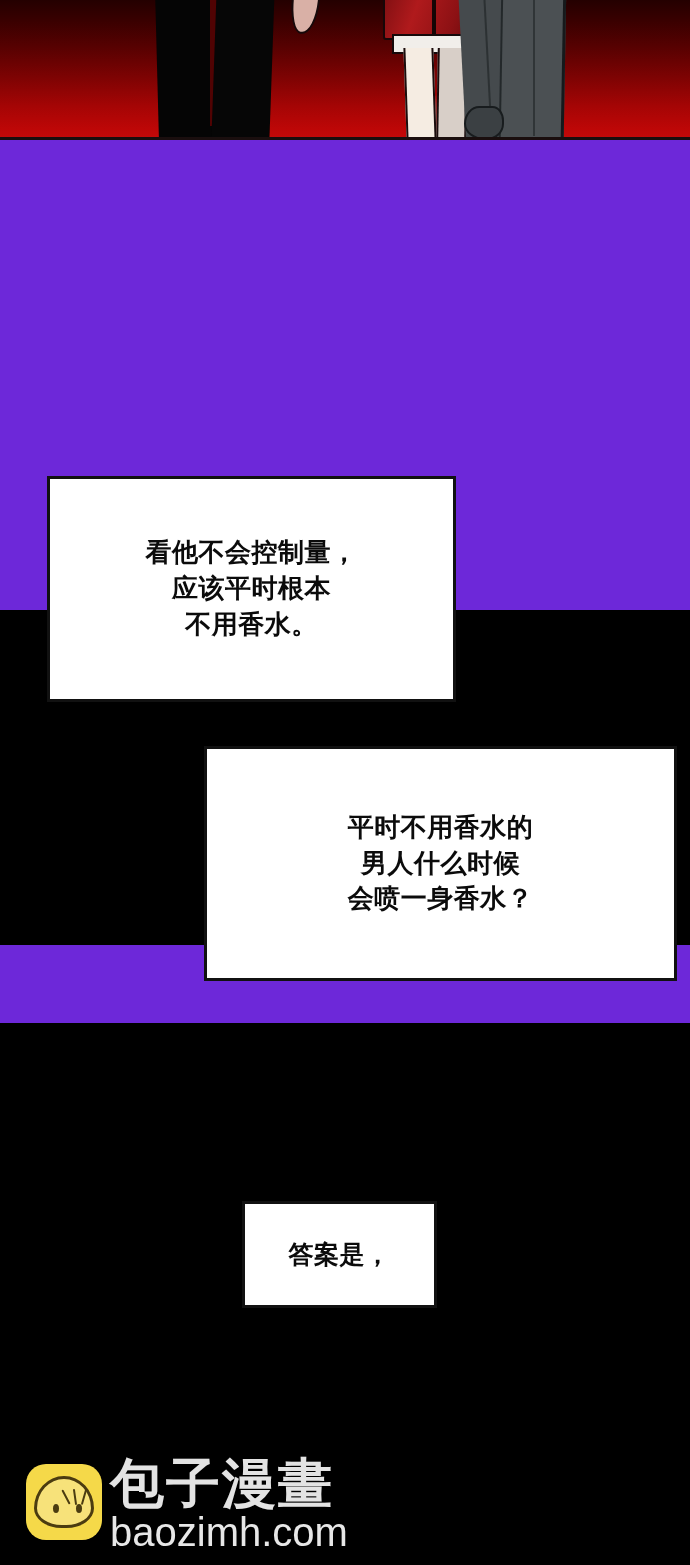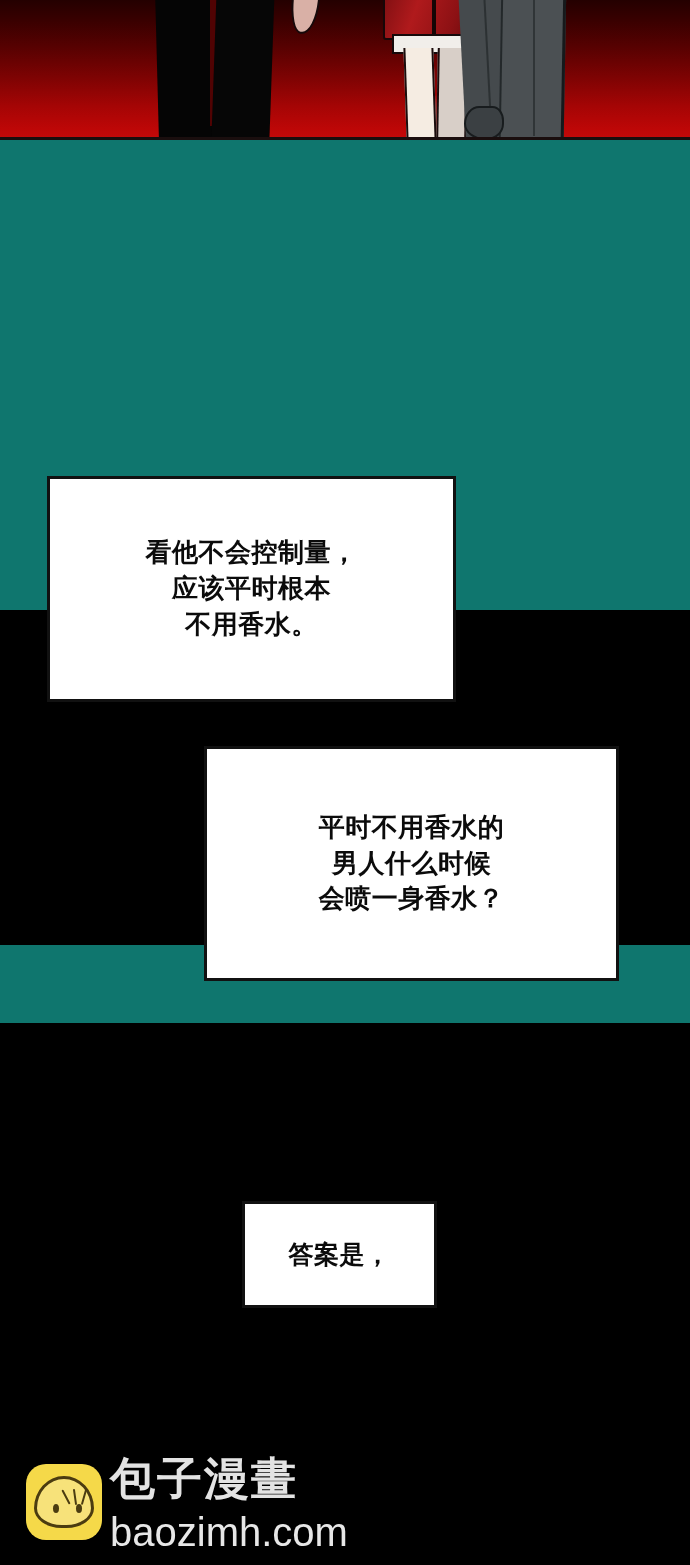--- a/index.html
+++ b/index.html
@@ -9,21 +9,21 @@
   }
   body {
     font-family: "Liberation Sans", "DejaVu Sans", sans-serif;
   }
 
   .page {
     position: relative;
     width: 690px;
     height: 1565px;
     margin: 0 auto;
-    background: #0f766e;
+    background: #6d28d9;
     overflow: hidden;
   }
 
   
   .panel-art {
     position: absolute;
     left: 0;
     top: 0;
     width: 690px;
     height: 140px;
@@ -232,21 +232,21 @@
     left: 47px;
     top: 476px;
     width: 409px;
     height: 226px;
   }
   .bubble-1 .bubble-text { font-size: 26px; }
 
   .bubble-2 {
     left: 204px;
     top: 746px;
-    width: 415px;
+    width: 473px;
     height: 235px;
   }
   .bubble-2 .bubble-text { font-size: 26px; }
 
   .bubble-3 {
     left: 242px;
     top: 1201px;
     width: 195px;
     height: 107px;
     justify-content: center;
@@ -304,21 +304,21 @@
     border-radius: 50%;
     top: 40px;
   }
   .wm-eye.left  { left: 27px; }
   .wm-eye.right { left: 50px; }
 
   .wm-cn {
     position: absolute;
     left: 84px;
     top: -6px;
-    font-size: 45px;
+    font-size: 54px;
     font-weight: 700;
     color: #e3e3e3;
     letter-spacing: 2px;
     line-height: 1;
   }
   .wm-url {
     position: absolute;
     left: 84px;
     top: 50px;
     font-size: 40px;

